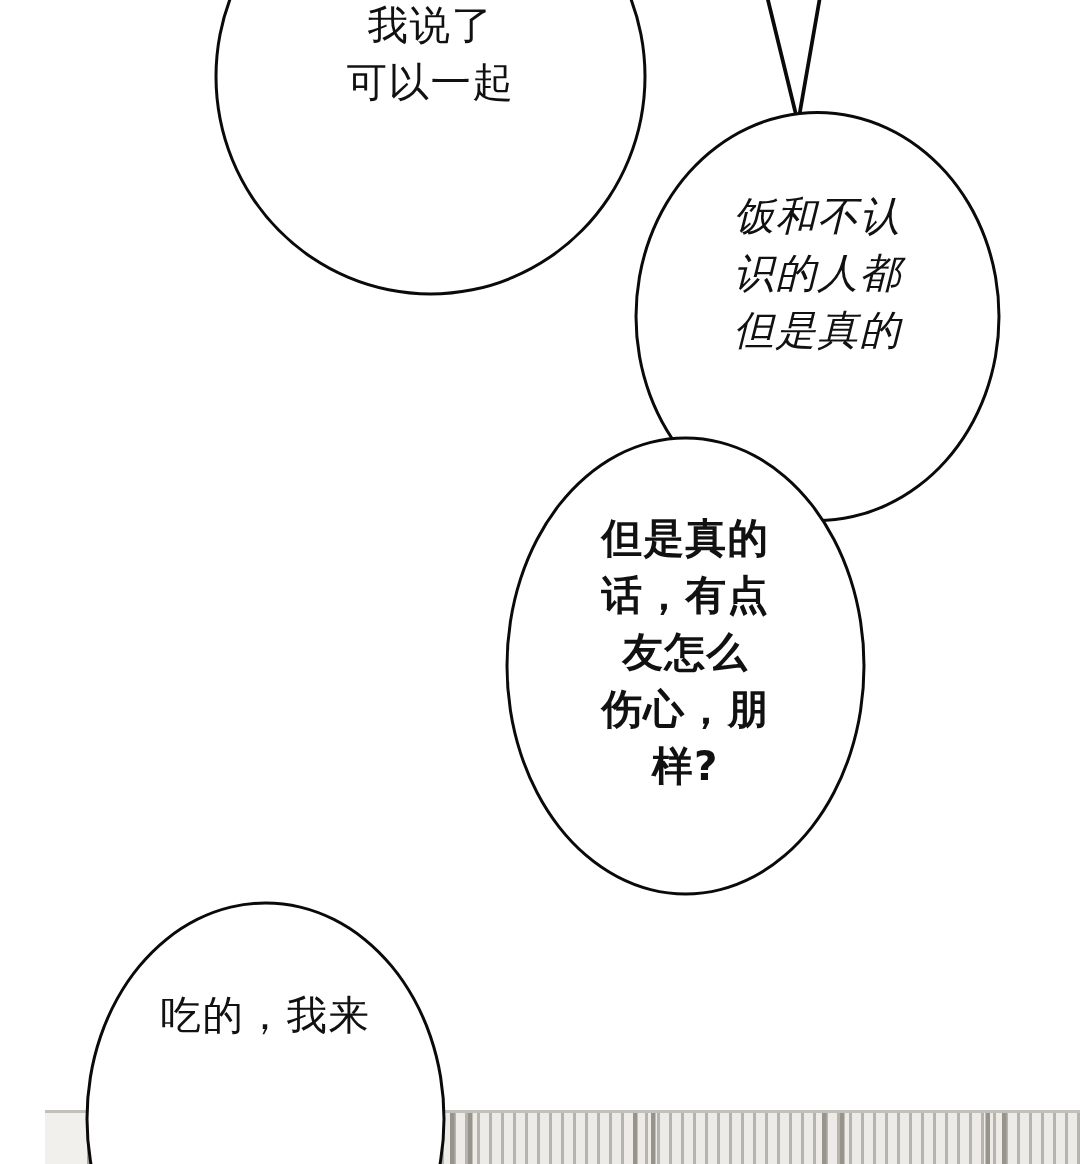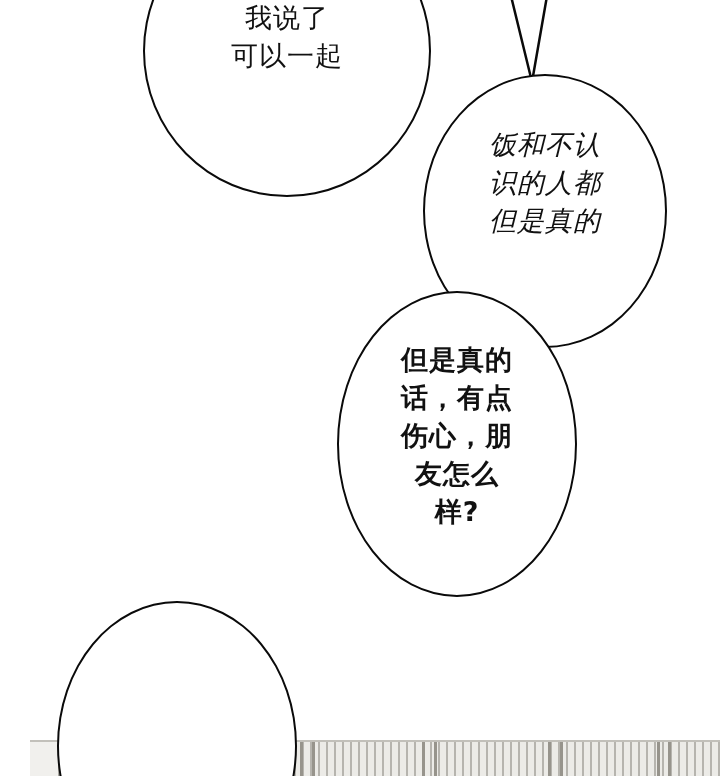--- a/index.html
+++ b/index.html
@@ -119,31 +119,32 @@
       <div>饭和不认</div>
       <div>识的人都</div>
       <div>但是真的</div>
     </div>
   </div>
 
   <div class="bubble" id="bubble-3">
     <div class="bubble-text">
       <div>但是真的</div>
       <div>话，有点</div>
+      <div>友怎么</div>
       <div>伤心，朋</div>
-      <div>友怎么</div>
       <div>样?</div>
     </div>
   </div>
 
   <div class="bubble" id="bubble-1">
     <div class="bubble-text">
       <div>我说了</div>
       <div>可以一起</div>
     </div>
   </div>
 
   <div class="bubble" id="bubble-4">
     <div class="bubble-text">
+      <div>吃的，我来</div>
     </div>
   </div>
 
 </div>
 
 </body></html>

